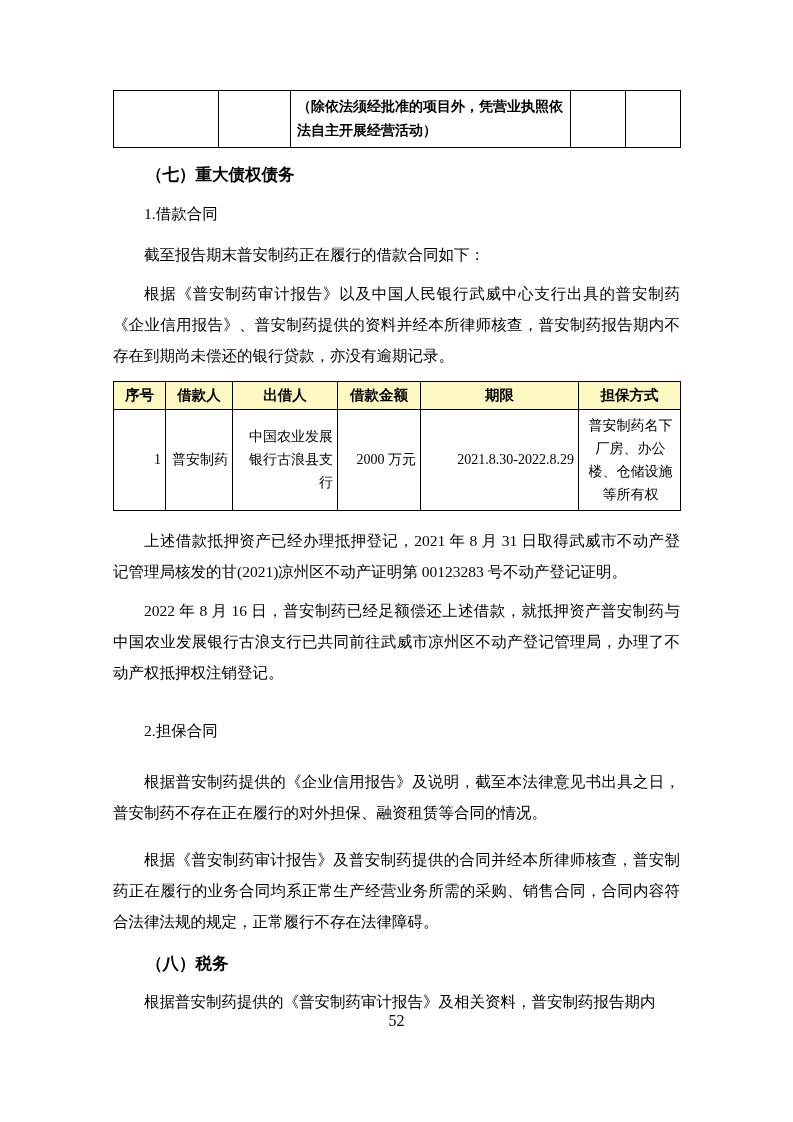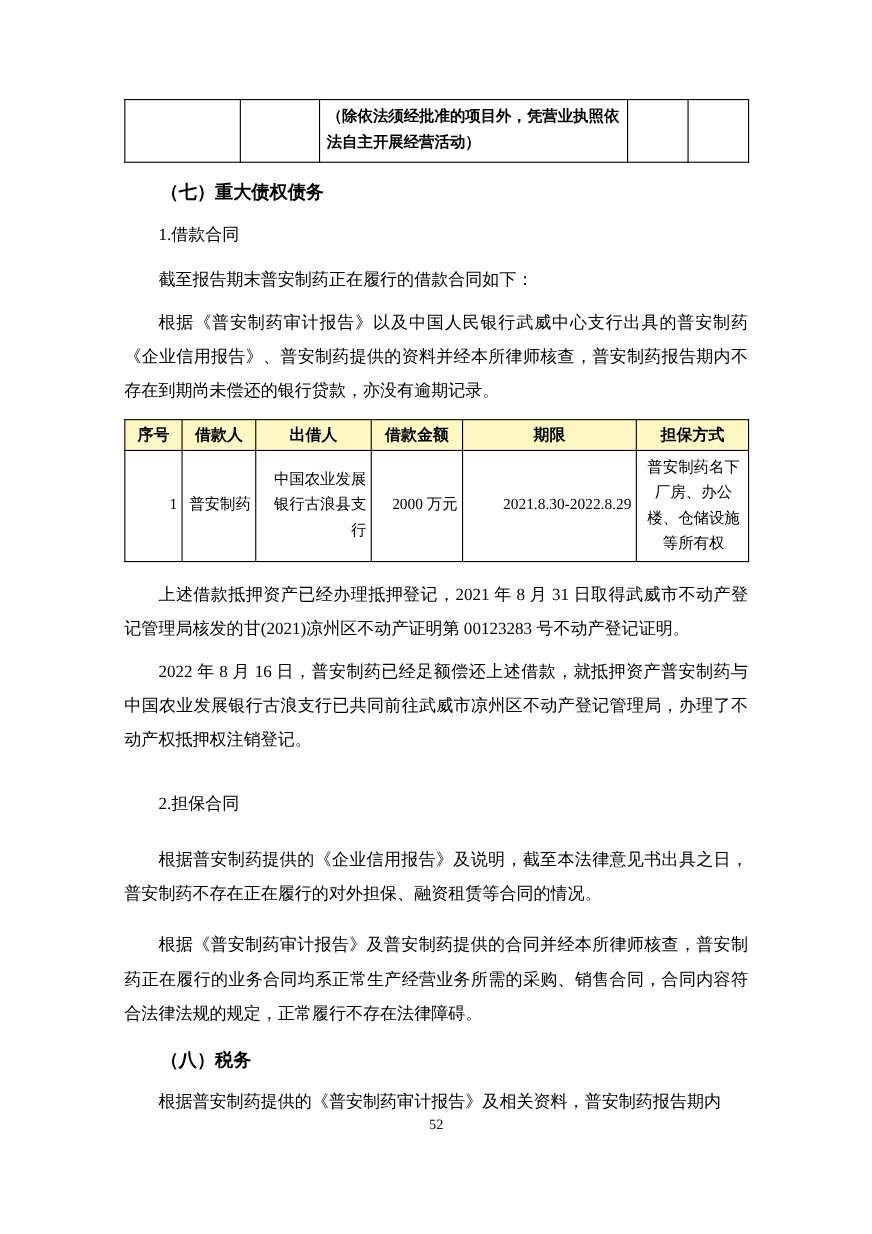--- a/index.html
+++ b/index.html
@@ -97,21 +97,21 @@
     padding-right: 4px;
   }
 
   
   .page-number {
     position: absolute;
     left: 0;
     right: 0;
     bottom: 92px;
     text-align: center;
-    font-size: 13px;
+    font-size: 16px;
   }
 </style>
 </head>
 <body>
 
 <div class="page">
 
   <table class="top-table">
     <colgroup>
       <col style="width:105px">

